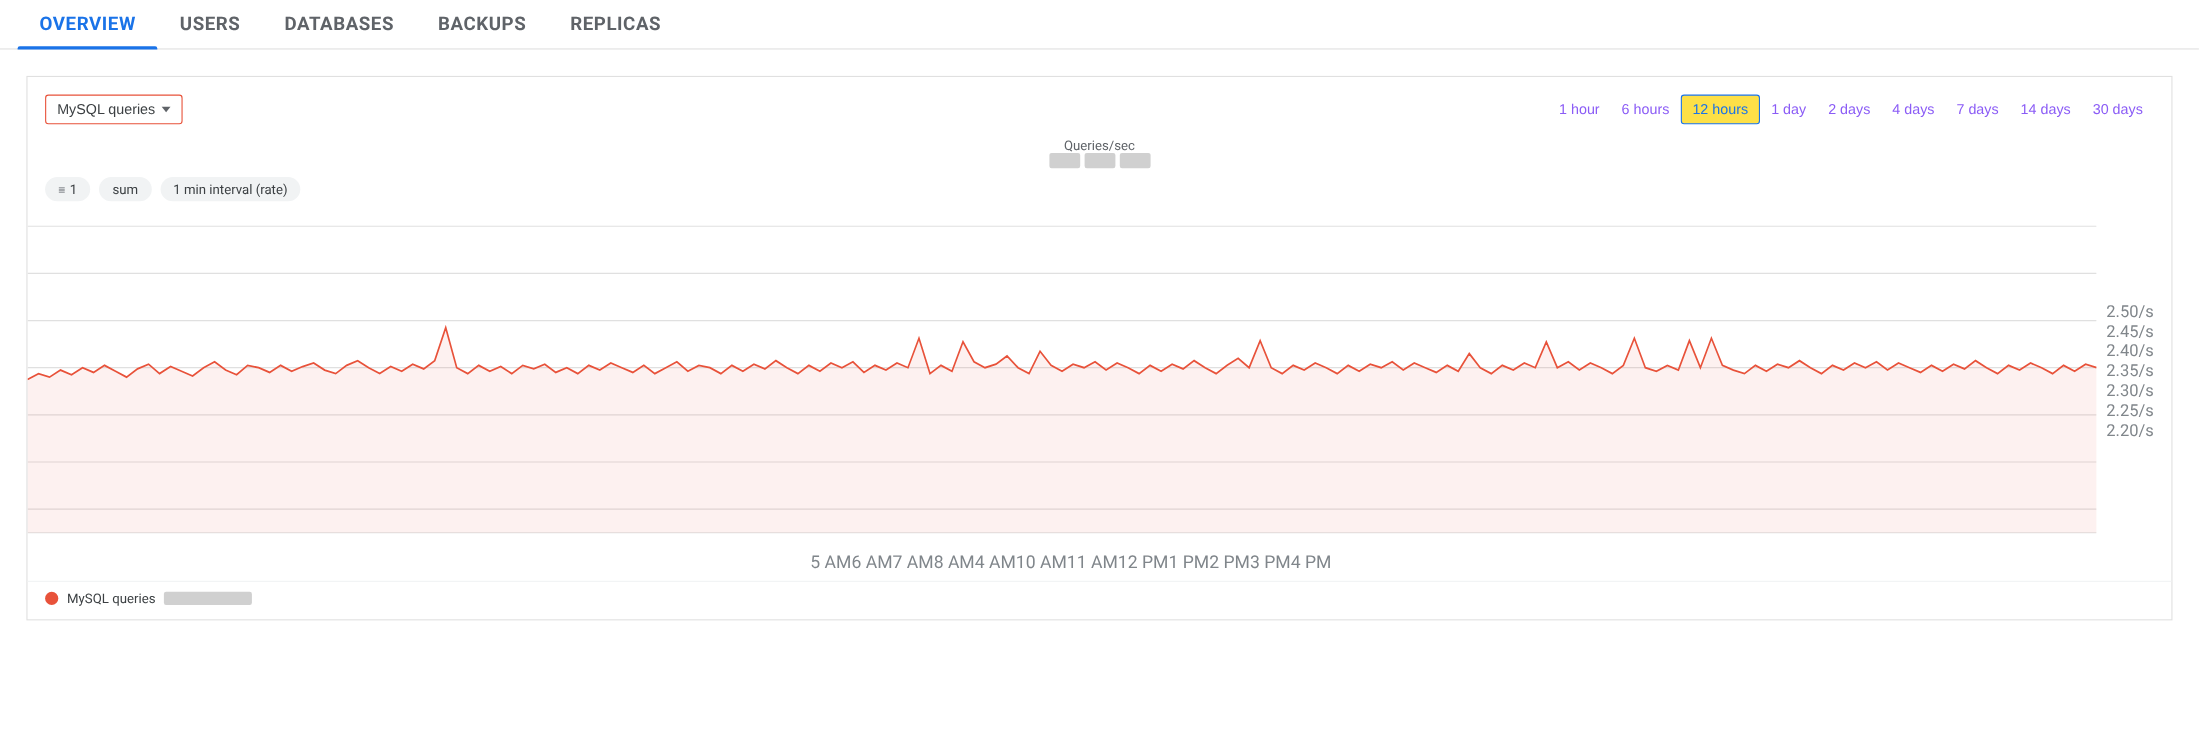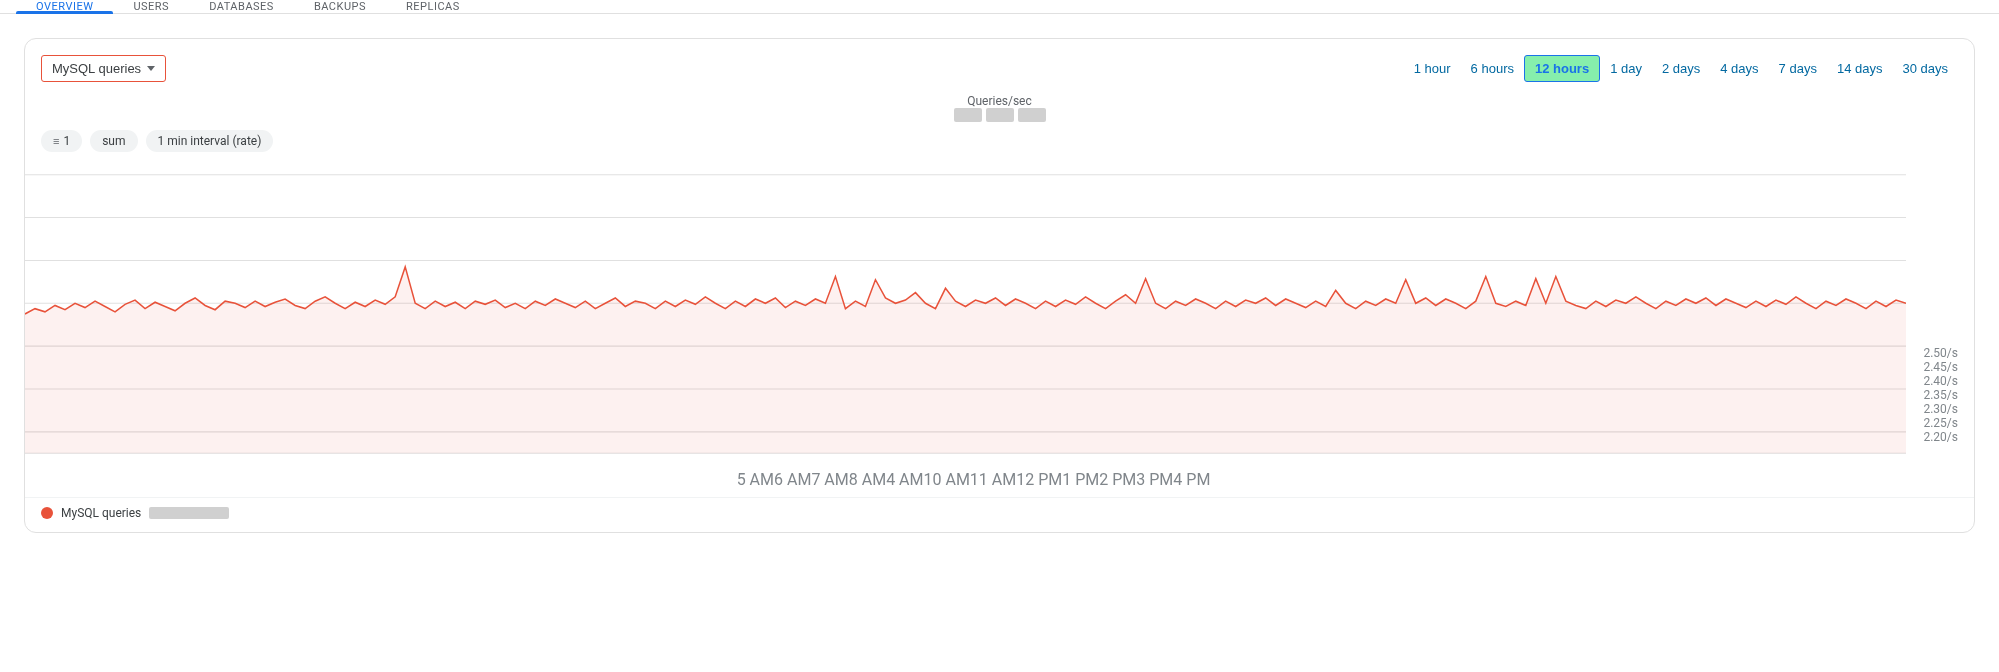--- a/index.html
+++ b/index.html
@@ -5,23 +5,23 @@
     * { margin: 0; padding: 0; box-sizing: border-box; }
     body { font-family: 'Google Sans', Roboto, Arial, sans-serif; background: #fff; color: #3c4043; font-size: 14px; }
 
     
     .nav-tabs {
       display: flex;
       border-bottom: 1px solid #e0e0e0;
       padding: 0 16px;
     }
     .nav-tab {
-      padding: 0 20px;
-      font-size: 11px;
-      font-weight: 400;
+      padding: 12px 20px;
+      font-size: 17px;
+      font-weight: 700;
       color: #5f6368;
       cursor: pointer;
       letter-spacing: 0.5px;
       text-transform: uppercase;
       position: relative;
       user-select: none;
     }
     .nav-tab.active {
       color: #1a73e8;
     }
@@ -36,21 +36,21 @@
     }
 
     
     .main-content {
       padding: 24px 24px 16px;
     }
 
     
     .chart-section {
       border: 1px solid #e0e0e0;
-      border-radius: 12px;
+      border-radius: 0;
       padding: 16px 0 0 0;
       margin-top: 0;
     }
 
     
     .chart-header {
       display: flex;
       align-items: center;
       justify-content: space-between;
       padding: 0 16px 12px;
@@ -79,30 +79,30 @@
 
     
     .time-range-group {
       display: flex;
       gap: 0;
     }
     .time-btn {
       padding: 5px 10px;
       border: none;
       background: none;
-      color: #0369a1;
+      color: #8b5cf6;
       font-size: 13px;
       cursor: pointer;
       border-radius: 3px;
     }
     .time-btn.active {
       border: 1.5px solid #1a73e8;
       color: #1a73e8;
-      font-weight: 700;
-      background: #86efac;
+      font-weight: 400;
+      background: #fde047;
     }
 
     
     .chart-meta {
       display: flex;
       align-items: center;
       justify-content: space-between;
       padding: 0 16px 8px;
       flex-direction: column;
     }
@@ -155,23 +155,23 @@
       height: 100%;
     }
     .chart-svg {
       flex: 1;
       height: 100%;
     }
     .y-axis-labels {
       width: 52px;
       display: flex;
       flex-direction: column;
-      justify-content: flex-end;
+      justify-content: center;
       padding: 4px 0 20px;
-      font-size: 12px;
+      font-size: 15px;
       color: #80868b;
       text-align: right;
     }
 
     
     .x-axis {
       display: flex;
       justify-content: center;
       padding: 6px 16px 8px 16px;
       font-size: 16px;

